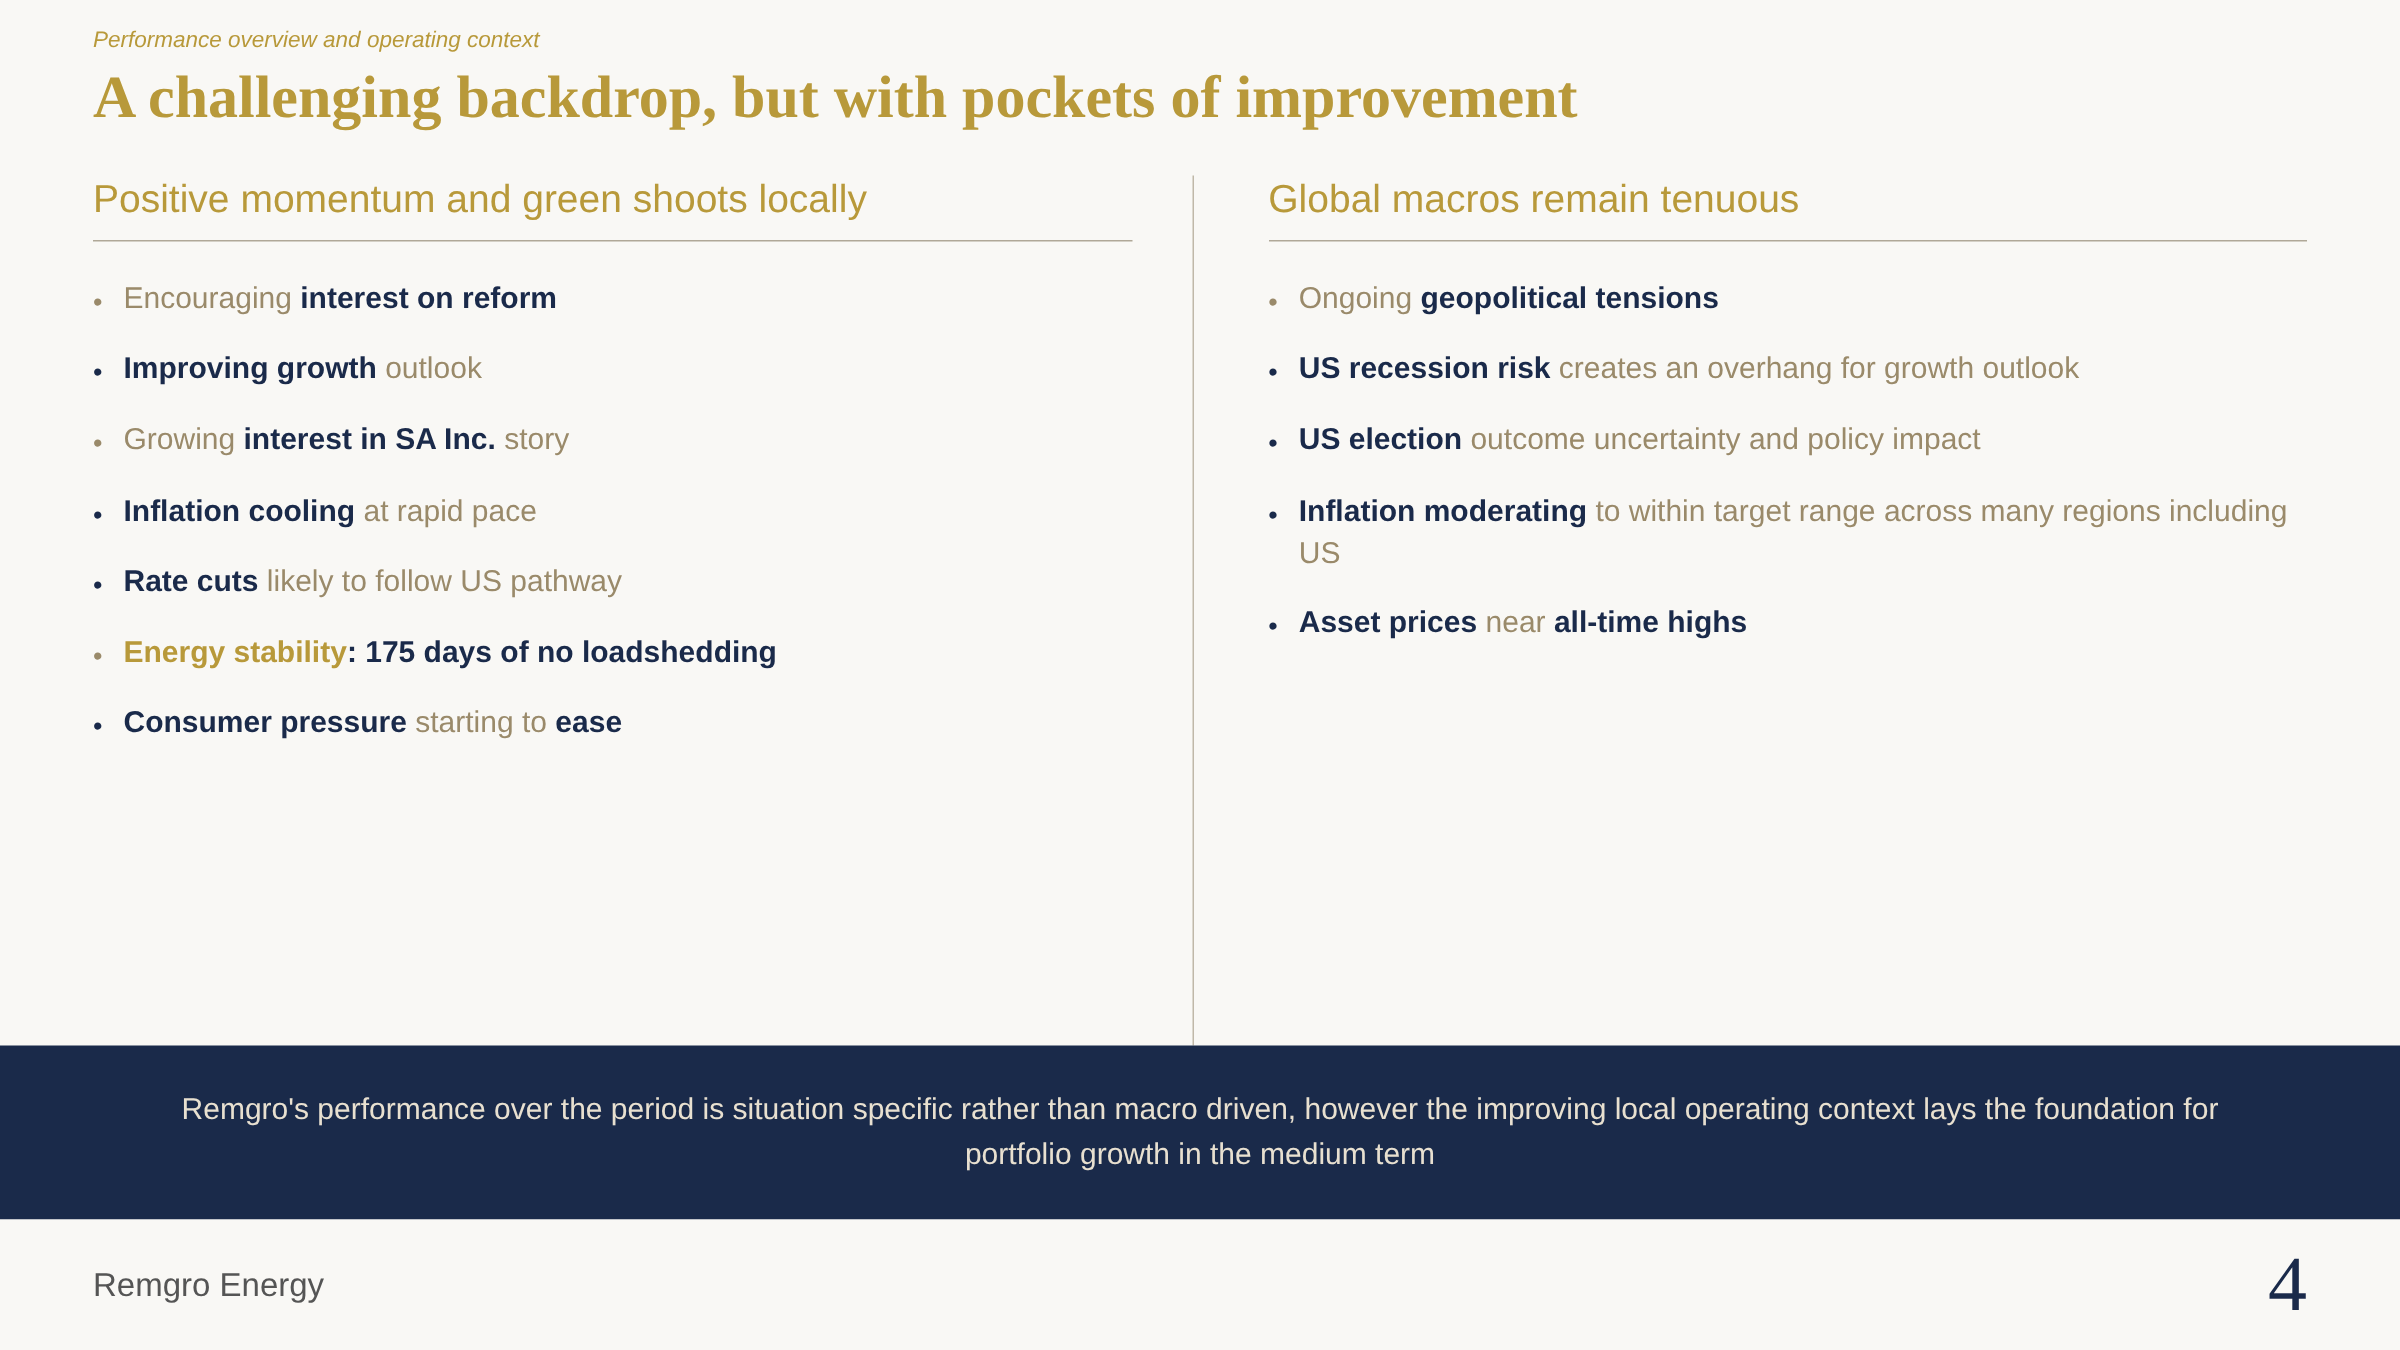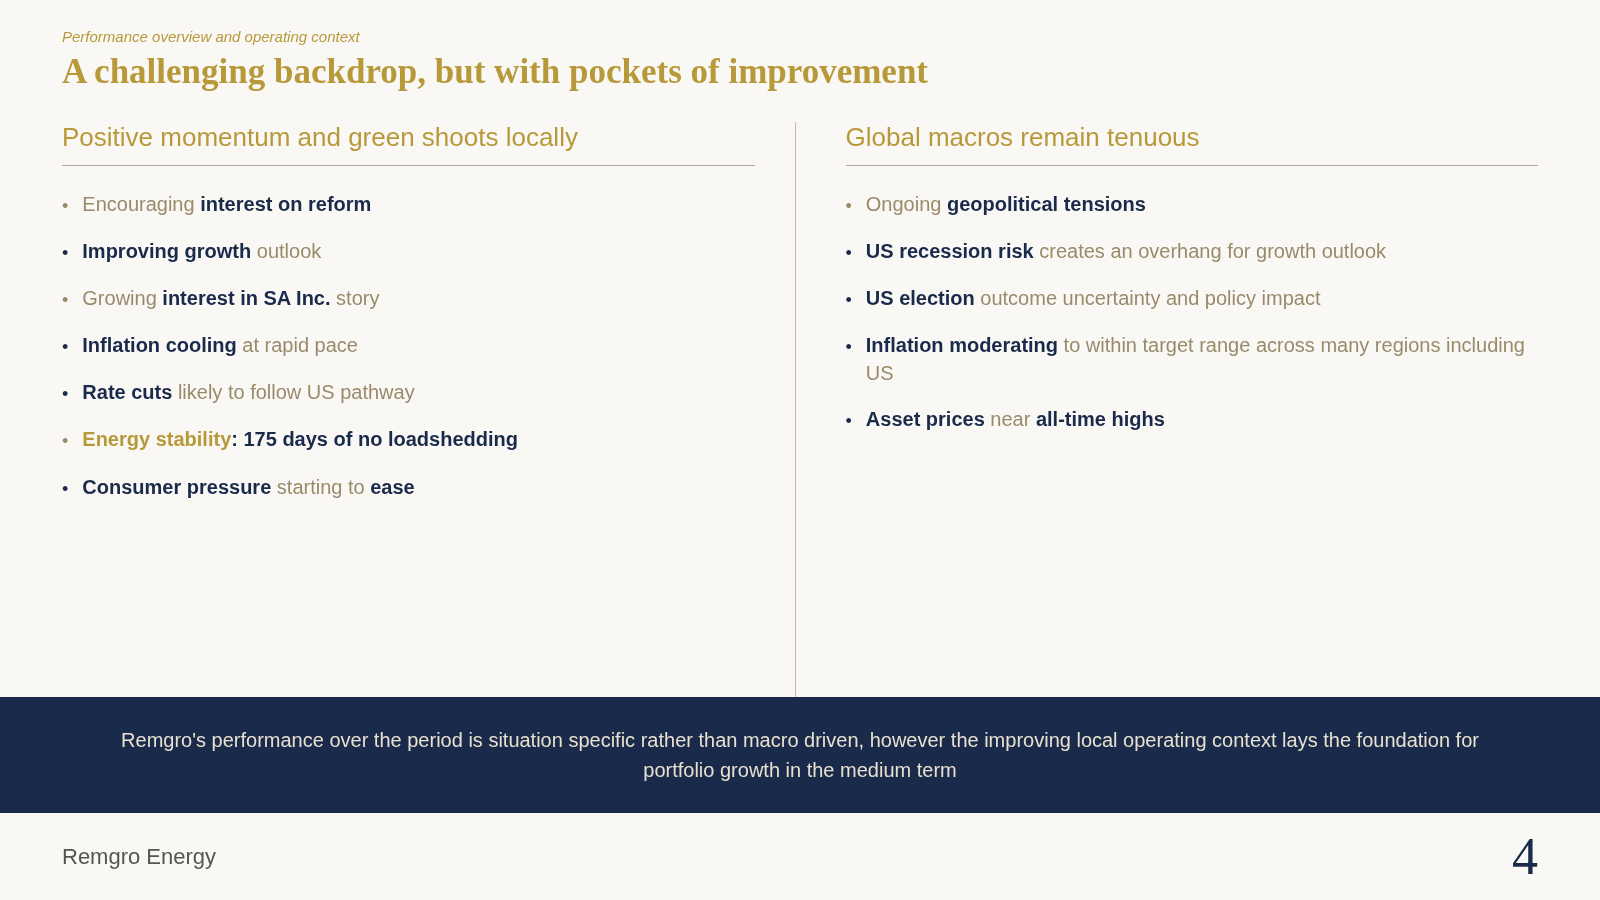--- a/index.html
+++ b/index.html
@@ -16,34 +16,34 @@
     .slide {
       width: 1600px;
       height: 900px;
       background: #f9f8f5;
       display: flex;
       flex-direction: column;
       position: relative;
     }
 
     .top-section {
-      padding: 28px 62px 0 62px;
+      padding: 18px 62px 0 62px;
       flex-shrink: 0;
     }
 
     .breadcrumb {
       font-size: 15px;
       color: #b8993a;
       font-style: italic;
       margin-bottom: 8px;
       font-family: Arial, sans-serif;
     }
 
     .main-title {
-      font-size: 35px;
+      font-size: 40px;
       font-weight: bold;
       color: #b8993a;
       line-height: 1.1;
       margin-bottom: 30px;
       font-family: Georgia, serif;
     }
 
     .content-area {
       display: flex;
       flex: 1;

